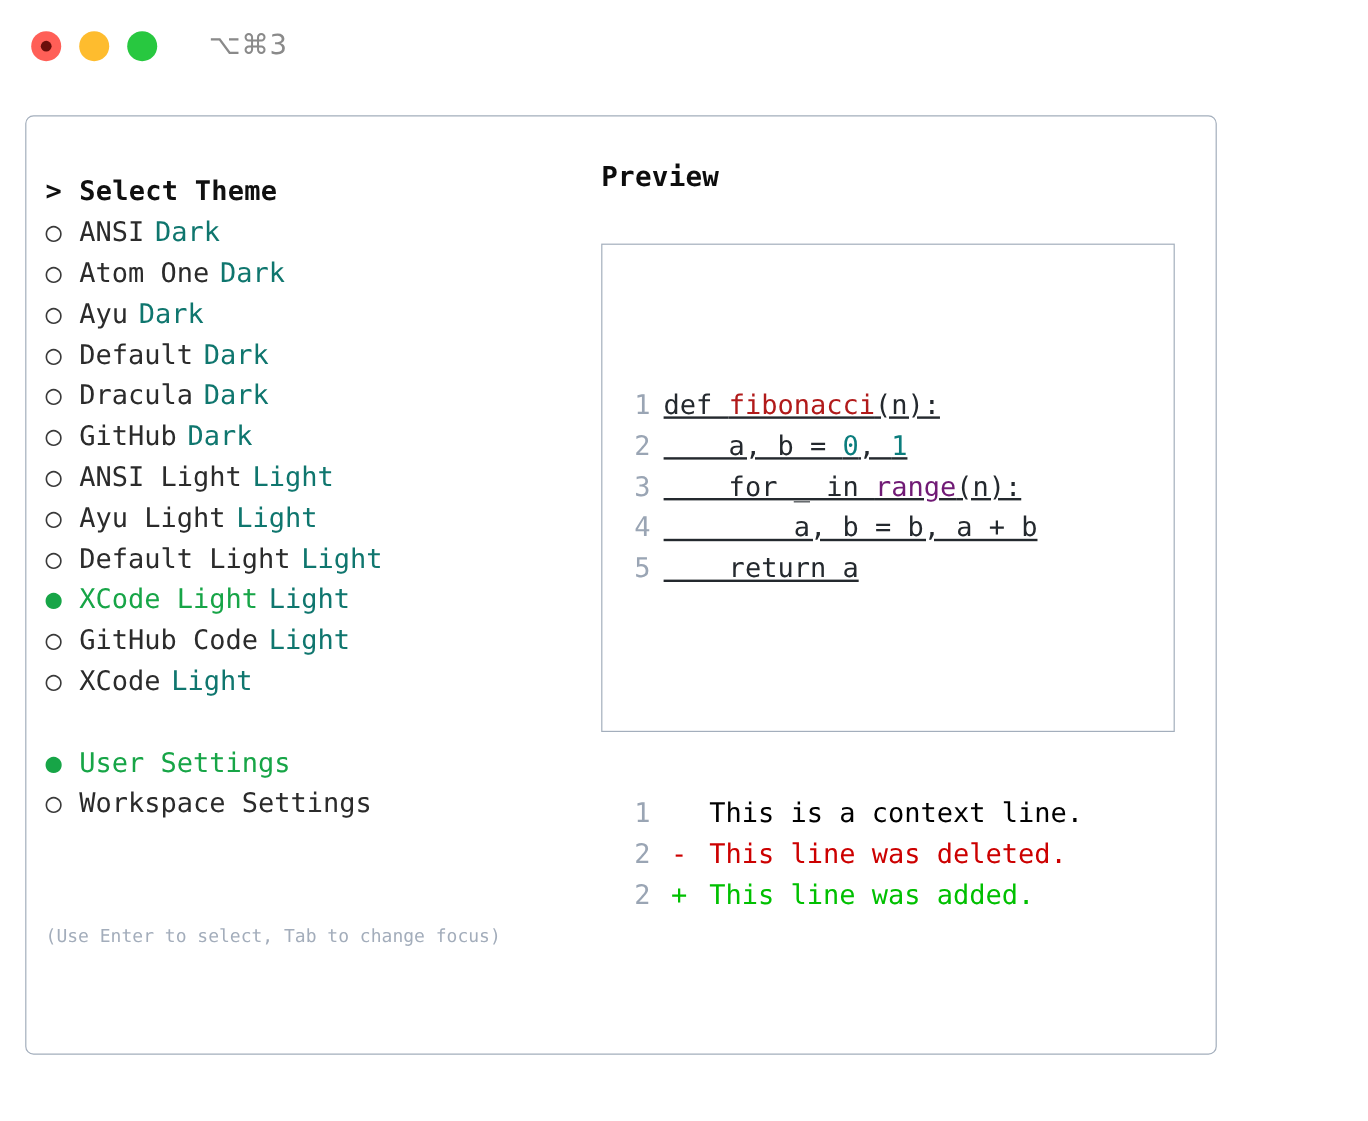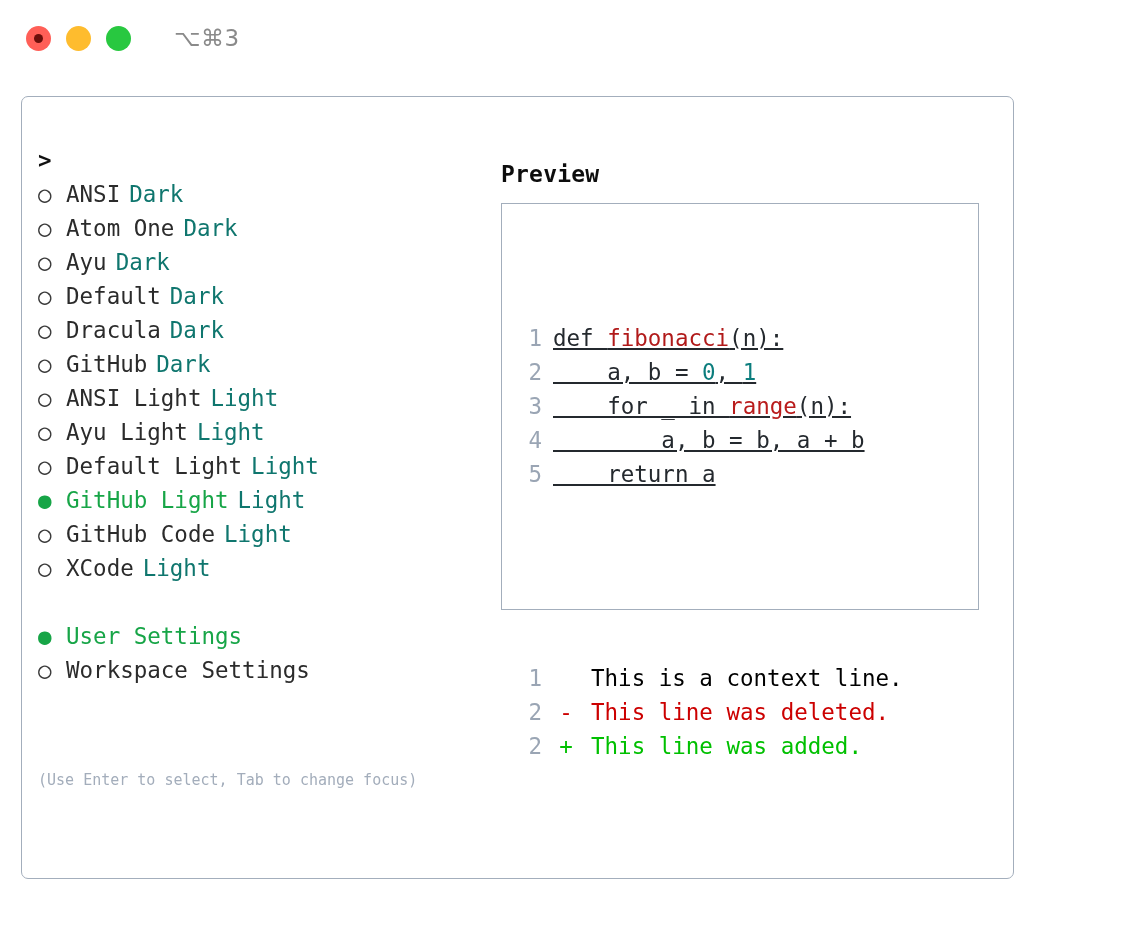--- a/index.html
+++ b/index.html
@@ -128,21 +128,21 @@
     width: 415px;
     color: #a3adbb;
     font-size: 15px;
     line-height: 34px;
   }
 
   
   .right-col {
     position: absolute;
     left: 479px;
-    top: 64px;
+    top: 38px;
     width: 500px;
   }
   .preview-title {
     font-size: 23px;
     font-weight: bold;
     color: #0d0d0d;
     letter-spacing: 0.2px;
     margin: 0 0 34px 0;
   }
   .preview-box {
@@ -169,21 +169,21 @@
     width: 26px;
     flex: 0 0 26px;
     text-align: right;
     color: #9aa5b4;
     margin-right: 11px;
   }
   .code-text { color: #24292e; text-decoration: underline; }
 
   .tok-fn    { color: #b11a1a; }
   .tok-num   { color: #0b7d7d; }
-  .tok-call  { color: #b91c1c; margin-top: 48px; }
+  .tok-call  { color: #701a75; margin-top: 48px; }
   .tok-plain { color: #24292e; }
 
   .diff-gap { height: 34px; }
   .diff-ctx { color: #000000; }
   .diff-del { color: #cc0000; }
   .diff-add { color: #00c000; }
 </style>
 </head>
 <body>
 
@@ -197,33 +197,34 @@
     </div>
     <span class="shortcut">⌥⌘3</span>
   </div>
 
   <div class="panel">
 
     <div class="left-col">
 
       <div class="row">
         <span class="marker caret">&gt;</span>
+        <span class="label header">Select Theme</span>
       </div>
 
       <div id="theme-items">
           <div class="row"><span class="marker dot-empty">○</span><span class="label">ANSI</span><span class="variant">Dark</span></div>
           <div class="row"><span class="marker dot-empty">○</span><span class="label">Atom One</span><span class="variant">Dark</span></div>
           <div class="row"><span class="marker dot-empty">○</span><span class="label">Ayu</span><span class="variant">Dark</span></div>
           <div class="row"><span class="marker dot-empty">○</span><span class="label">Default</span><span class="variant">Dark</span></div>
           <div class="row"><span class="marker dot-empty">○</span><span class="label">Dracula</span><span class="variant">Dark</span></div>
           <div class="row"><span class="marker dot-empty">○</span><span class="label">GitHub</span><span class="variant">Dark</span></div>
           <div class="row"><span class="marker dot-empty">○</span><span class="label">ANSI Light</span><span class="variant">Light</span></div>
           <div class="row"><span class="marker dot-empty">○</span><span class="label">Ayu Light</span><span class="variant">Light</span></div>
           <div class="row"><span class="marker dot-empty">○</span><span class="label">Default Light</span><span class="variant">Light</span></div>
-          <div class="row"><span class="marker dot-full">●</span><span class="label selected">GitHub Light</span><span class="variant">Light</span></div>
+          <div class="row"><span class="marker dot-full">●</span><span class="label selected">XCode Light</span><span class="variant">Light</span></div>
           <div class="row"><span class="marker dot-empty">○</span><span class="label">GitHub Code</span><span class="variant">Light</span></div>
           <div class="row"><span class="marker dot-empty">○</span><span class="label">XCode</span><span class="variant">Light</span></div>
         </div>
 
       <div class="spacer-row"></div>
 
 
       <div id="apply-to-items">
           <div class="row"><span class="marker dot-full">●</span><span class="label selected">User Settings</span></div>
           <div class="row"><span class="marker dot-empty">○</span><span class="label">Workspace Settings</span></div>

